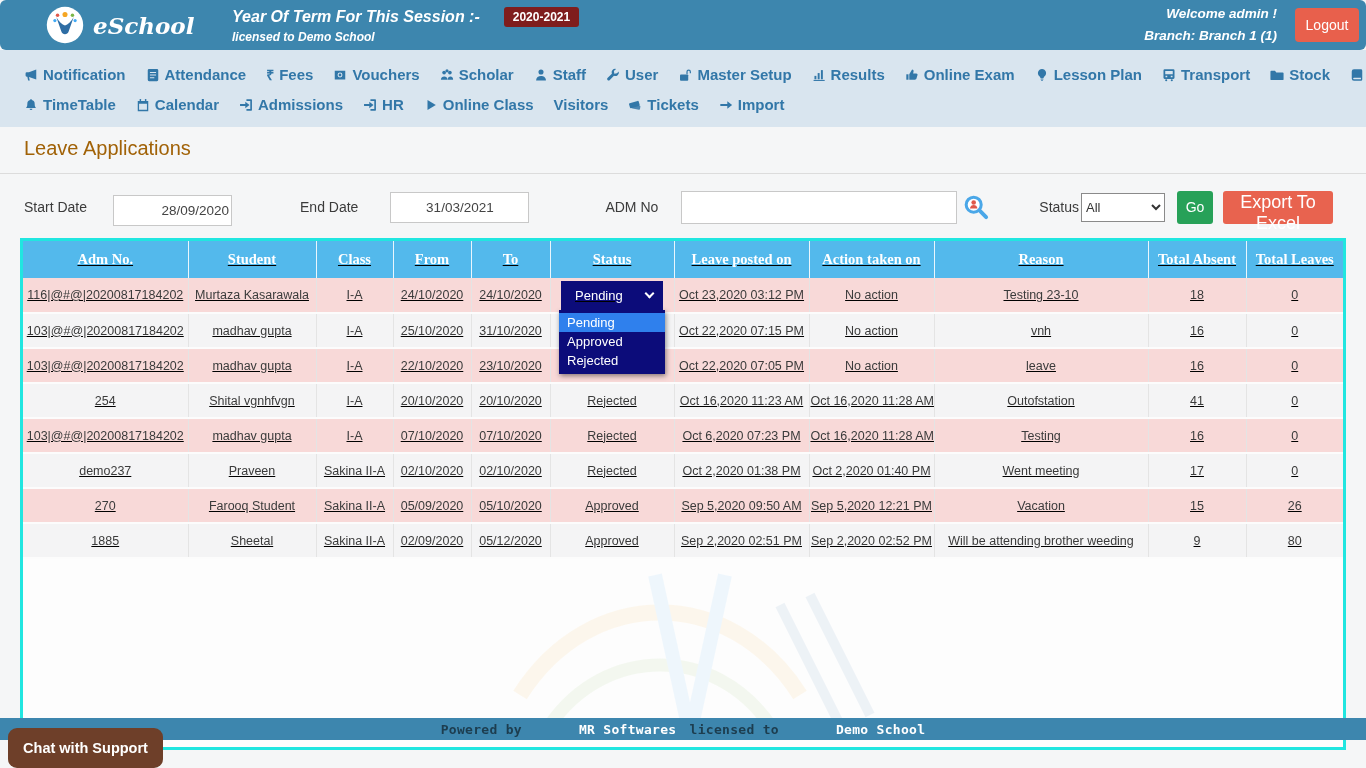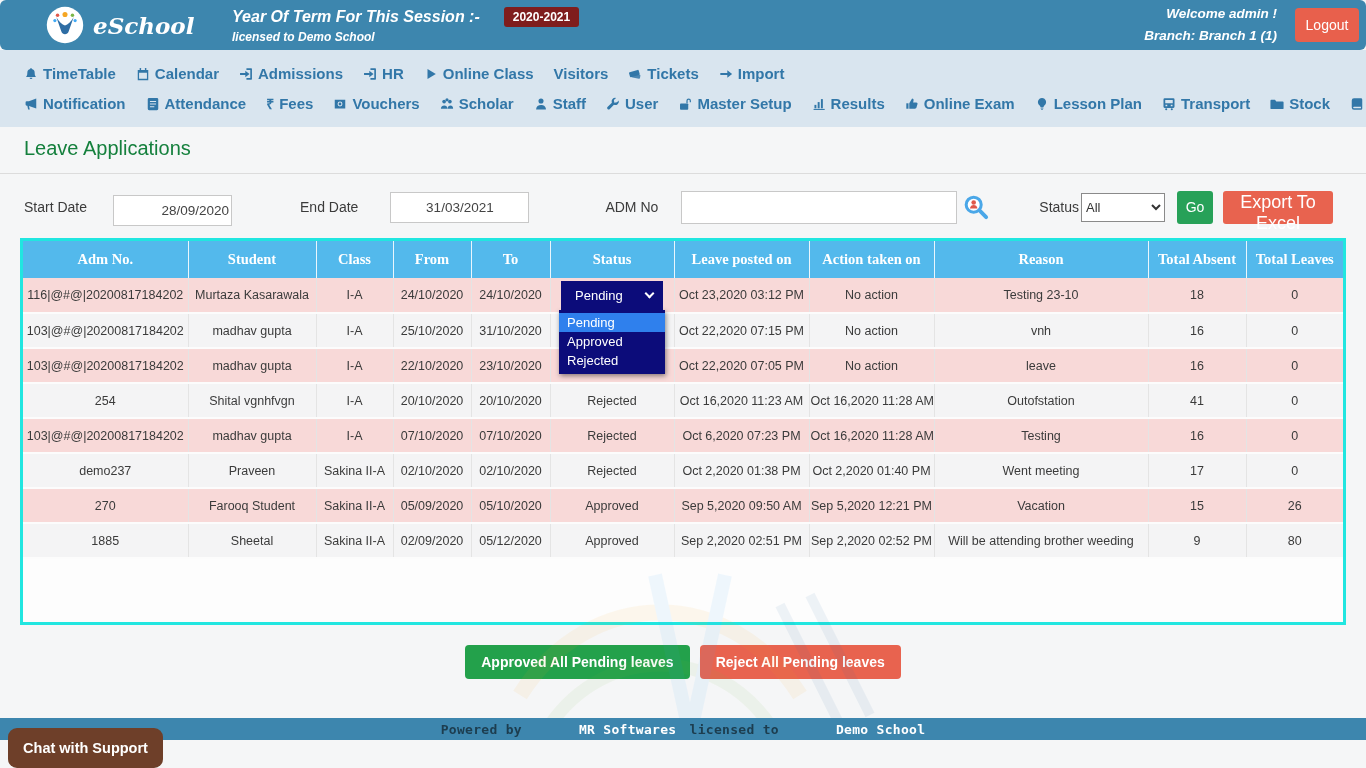--- a/index.html
+++ b/index.html
@@ -23,37 +23,37 @@
   .nav{background:#d9e5ef;padding:15px 0 14px 24px;}
   .nav-row{display:flex;align-items:center;column-gap:20px;flex-wrap:nowrap;}
   .nav-row + .nav-row{margin-top:12px;}
   .nav-item{display:flex;align-items:center;gap:5px;color:#3277a8;font-weight:bold;font-size:15px;text-decoration:none;cursor:pointer;white-space:nowrap;}
   .icn{display:inline-flex;align-items:center;}
   .icn svg{width:14px;height:14px;display:block;}
   .icn-txt{font-size:14px;font-weight:bold;}
 
   
   .title-band{border-bottom:1px solid #dcdcdc;padding:8px 0 12px 24px;}
-  .title{color:#15803d;font-size:20px;line-height:26px;}
+  .title{color:#a16207;font-size:20px;line-height:26px;}
   .filters{display:flex;align-items:center;margin:16px 24px 14px;height:34px;font-size:14px;color:#3b3b3b;}
   .inp{height:31px;border:1px solid #c8c8c8;background:#fff;font-family:"Liberation Sans",sans-serif;font-size:13.5px;color:#444;}
   .inp-start{width:119px;margin-left:26px;text-align:right;margin-top:6px;}
   .lbl-end{margin-left:68px;}
   .inp-end{width:139px;margin-left:32px;text-align:center;}
   .lbl-adm{margin-left:76px;}
   .inp-adm{width:276px;margin-left:23px;padding:0 8px;height:33px;}
   .search-btn{margin-left:6px;width:26px;height:26px;background:none;border:none;padding:0;cursor:pointer;}
   .search-btn svg{width:26px;height:26px;display:block;}
   .lbl-status{margin-left:50px;}
   .status-filter{width:84px;height:29px;margin-left:2px;border:1px solid #8a8a8a;background:#fff;font-family:inherit;font-size:13px;color:#333;}
   .go{width:36px;height:33px;margin-left:12px;background:#27a158;color:#fff;border:none;border-radius:3px;font-size:14px;cursor:pointer;font-family:inherit;}
   .export{width:110px;height:33px;margin-left:10px;background:#e8634f;color:#fff;border:none;border-radius:3px;font-size:18px;cursor:pointer;font-family:inherit;}
 
   
-  .table-wrap{position:relative;margin:0 20px;height:387px;border:3px solid #21e6e0;background:#fdfdfd;}
+  .table-wrap{position:relative;margin:0 20px;height:512px;border:3px solid #21e6e0;background:#fdfdfd;text-decoration:underline;}
   table{width:100%;border-collapse:collapse;table-layout:fixed;}
   th{background:#53b9ec;color:#fff;font-family:"Liberation Serif",serif;font-weight:bold;font-size:14.5px;height:37px;border-right:1px solid #eaf6fd;overflow:hidden;white-space:nowrap;}
   th:last-child{border-right:none;}
   td{height:35px;text-align:center;font-size:12.5px;color:#3b3b3b;border-right:1px solid #e4e4e4;border-bottom:2px solid #fcfcfc;overflow:hidden;white-space:nowrap;}
   td:last-child{border-right:none;}
   tr.odd td{background:#f8d9d8;}
   tr.even td{background:#f4f4f5;}
 
   
   .status-cell{position:relative;overflow:visible;}
@@ -102,87 +102,20 @@
       <div class="session-l2">licensed to Demo School</div>
     </div>
     <div class="welcome">
       <div>Welcome admin !</div>
       <div>Branch: Branch 1 (1)</div>
     </div>
     <button class="logout">Logout</button>
   </header>
 
   <nav class="nav">
-    <div class="nav-row" id="nav-row2">
-        <a class="nav-item">
-          <span class="icn">
-            <svg viewBox="0 0 16 16" fill="currentColor">
-              <path d="M8 1.2c.5 0 .9.4.9.9v.3a4.2 4.2 0 0 1 3.3 4.1c0 2.9.7 4 1.5 4.8H2.3c.8-.8 1.5-1.9 1.5-4.8a4.2 4.2 0 0 1 3.3-4.1v-.3c0-.5.4-.9.9-.9z"></path>
-              <path d="M6.4 12.2a1.6 1.6 0 0 0 3.2 0z"></path>
-            </svg>
-          </span>
-          <span>TimeTable</span>
-        </a>
-        <a class="nav-item">
-          <span class="icn">
-            <svg viewBox="0 0 16 16" fill="currentColor">
-              <path fill-rule="evenodd" d="M2 3.5h12V15H2V3.5zm1.5 3h9v7h-9v-7z"></path>
-              <rect x="4.2" y="1.2" width="1.6" height="3.4" rx=".4"></rect>
-              <rect x="10.2" y="1.2" width="1.6" height="3.4" rx=".4"></rect>
-            </svg>
-          </span>
-          <span>Calendar</span>
-        </a>
-        <a class="nav-item">
-          <span class="icn">
-            <svg viewBox="0 0 16 16" fill="currentColor">
-              <path d="M7.2 4.2v2.6H1.2v2.4h6v2.6L12 8z"></path>
-              <path d="M8.5 1.5H14a.8.8 0 0 1 .8.8v11.4a.8.8 0 0 1-.8.8H8.5v-1.8h4.4V3.3H8.5z"></path>
-            </svg>
-          </span>
-          <span>Admissions</span>
-        </a>
-        <a class="nav-item">
-          <span class="icn">
-            <svg viewBox="0 0 16 16" fill="currentColor">
-              <path d="M7.2 4.2v2.6H1.2v2.4h6v2.6L12 8z"></path>
-              <path d="M8.5 1.5H14a.8.8 0 0 1 .8.8v11.4a.8.8 0 0 1-.8.8H8.5v-1.8h4.4V3.3H8.5z"></path>
-            </svg>
-          </span>
-          <span>HR</span>
-        </a>
-        <a class="nav-item">
-          <span class="icn">
-            <svg viewBox="0 0 16 16" fill="currentColor">
-              <path d="M4 2.2 13.5 8 4 13.8z"></path>
-            </svg>
-          </span>
-          <span>Online Class</span>
-        </a>
-        <a class="nav-item">
-          <span>Visitors</span>
-        </a>
-        <a class="nav-item">
-          <span class="icn">
-            <svg viewBox="0 0 16 16" fill="currentColor">
-              <rect x="1.5" y="4.5" width="11.5" height="6" rx="1" transform="rotate(-16 7.2 7.5)"></rect>
-              <rect x="4.5" y="8.2" width="9.5" height="4.6" rx="1" transform="rotate(10 9.2 10.5)" opacity=".85"></rect>
-            </svg>
-          </span>
-          <span>Tickets</span>
-        </a>
-        <a class="nav-item">
-          <span class="icn">
-            <svg viewBox="0 0 16 16" fill="currentColor">
-              <path d="M1.5 6.8h8V3.8L15 8l-5.5 4.2V9.2h-8z"></path>
-            </svg>
-          </span>
-          <span>Import</span>
-        </a>
-      </div>
     <div class="nav-row" id="nav-row1">
         <a class="nav-item">
           <span class="icn">
             <svg viewBox="0 0 16 16" fill="currentColor">
               <path d="M14 1.8 5.6 4.9H3.1A1.3 1.3 0 0 0 1.8 6.2v2.5A1.3 1.3 0 0 0 3.1 10h.7l.9 4.2h1.9L5.7 10.2 14 13.2z"></path>
             </svg>
           </span>
           <span>Notification</span>
         </a>
         <a class="nav-item">
@@ -290,20 +223,87 @@
             </svg>
           </span>
           <span>Stock</span>
         </a>
         <a class="nav-item">
           <span class="icn">
             <svg viewBox="0 0 16 16" fill="currentColor">
               <path fill-rule="evenodd" d="M4.5 1.5h8A1.5 1.5 0 0 1 14 3v10a1.5 1.5 0 0 1-1.5 1.5h-8A2.5 2.5 0 0 1 2 12V4a2.5 2.5 0 0 1 2.5-2.5zm0 9.6h8v1.8h-8a.9.9 0 0 1 0-1.8z"></path>
             </svg>
           </span>
+        </a>
+      </div>
+    <div class="nav-row" id="nav-row2">
+        <a class="nav-item">
+          <span class="icn">
+            <svg viewBox="0 0 16 16" fill="currentColor">
+              <path d="M8 1.2c.5 0 .9.4.9.9v.3a4.2 4.2 0 0 1 3.3 4.1c0 2.9.7 4 1.5 4.8H2.3c.8-.8 1.5-1.9 1.5-4.8a4.2 4.2 0 0 1 3.3-4.1v-.3c0-.5.4-.9.9-.9z"></path>
+              <path d="M6.4 12.2a1.6 1.6 0 0 0 3.2 0z"></path>
+            </svg>
+          </span>
+          <span>TimeTable</span>
+        </a>
+        <a class="nav-item">
+          <span class="icn">
+            <svg viewBox="0 0 16 16" fill="currentColor">
+              <path fill-rule="evenodd" d="M2 3.5h12V15H2V3.5zm1.5 3h9v7h-9v-7z"></path>
+              <rect x="4.2" y="1.2" width="1.6" height="3.4" rx=".4"></rect>
+              <rect x="10.2" y="1.2" width="1.6" height="3.4" rx=".4"></rect>
+            </svg>
+          </span>
+          <span>Calendar</span>
+        </a>
+        <a class="nav-item">
+          <span class="icn">
+            <svg viewBox="0 0 16 16" fill="currentColor">
+              <path d="M7.2 4.2v2.6H1.2v2.4h6v2.6L12 8z"></path>
+              <path d="M8.5 1.5H14a.8.8 0 0 1 .8.8v11.4a.8.8 0 0 1-.8.8H8.5v-1.8h4.4V3.3H8.5z"></path>
+            </svg>
+          </span>
+          <span>Admissions</span>
+        </a>
+        <a class="nav-item">
+          <span class="icn">
+            <svg viewBox="0 0 16 16" fill="currentColor">
+              <path d="M7.2 4.2v2.6H1.2v2.4h6v2.6L12 8z"></path>
+              <path d="M8.5 1.5H14a.8.8 0 0 1 .8.8v11.4a.8.8 0 0 1-.8.8H8.5v-1.8h4.4V3.3H8.5z"></path>
+            </svg>
+          </span>
+          <span>HR</span>
+        </a>
+        <a class="nav-item">
+          <span class="icn">
+            <svg viewBox="0 0 16 16" fill="currentColor">
+              <path d="M4 2.2 13.5 8 4 13.8z"></path>
+            </svg>
+          </span>
+          <span>Online Class</span>
+        </a>
+        <a class="nav-item">
+          <span>Visitors</span>
+        </a>
+        <a class="nav-item">
+          <span class="icn">
+            <svg viewBox="0 0 16 16" fill="currentColor">
+              <rect x="1.5" y="4.5" width="11.5" height="6" rx="1" transform="rotate(-16 7.2 7.5)"></rect>
+              <rect x="4.5" y="8.2" width="9.5" height="4.6" rx="1" transform="rotate(10 9.2 10.5)" opacity=".85"></rect>
+            </svg>
+          </span>
+          <span>Tickets</span>
+        </a>
+        <a class="nav-item">
+          <span class="icn">
+            <svg viewBox="0 0 16 16" fill="currentColor">
+              <path d="M1.5 6.8h8V3.8L15 8l-5.5 4.2V9.2h-8z"></path>
+            </svg>
+          </span>
+          <span>Import</span>
         </a>
       </div>
   </nav>
 
   <div class="title-band">
     <div class="title">Leave Applications</div>
   </div>
 
   <div class="filters">
     <span>Start Date</span>

